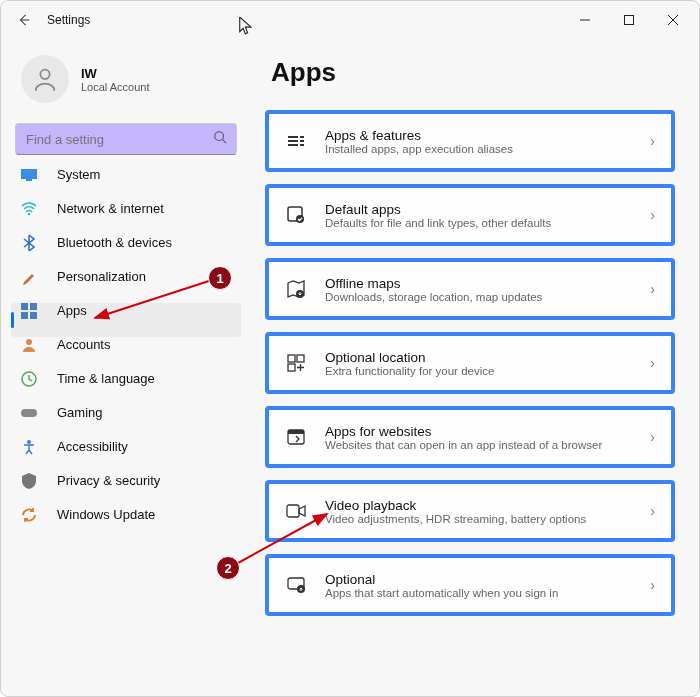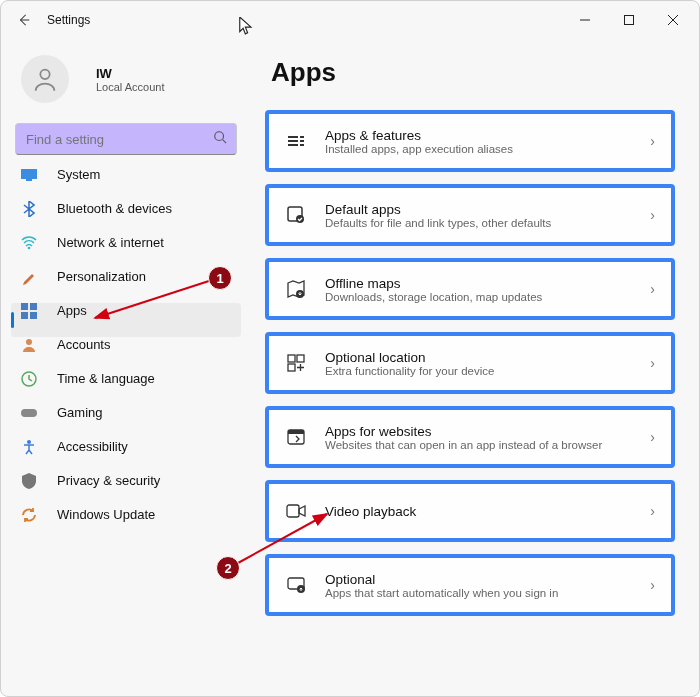--- a/index.html
+++ b/index.html
@@ -52,21 +52,21 @@
   height: calc(100% - 38px);
 }
 .sidebar {
   width: 248px;
   padding: 10px 8px 10px 10px;
 }
 .profile {
   display: flex;
   align-items: center;
   padding: 6px 10px 16px 10px;
-  gap: 27px;
+  gap: 12px;
 }
 .avatar {
   width: 48px; height: 48px;
   border-radius: 50%;
   background: #e8e8e8;
   display: flex; align-items: center; justify-content: center;
 }
 .profile-name { font-size: 13px; font-weight: 600; color: #111; }
 .profile-sub { font-size: 11px; color: #555; }
 .search {
@@ -236,34 +236,34 @@
           <span class="icon">
               <svg width="16" height="12">
                 <rect x="0" y="0" width="16" height="10" fill="#3a8de0"></rect>
                 <rect x="5" y="10" width="6" height="2" fill="#3a8de0"></rect>
               </svg>
             </span>
           <span>System</span>
         </div>
         <div class="nav-item">
           <span class="icon">
-              <svg width="12" height="16" viewBox="0 0 12 16">
-                <path d="M6 0v16l5-4-5-4 5-4-5-4M1 4l10 8M1 12l10-8" fill="none" stroke="#2a6dd0" stroke-width="1.5"></path>
-              </svg>
-            </span>
-          <span>Bluetooth &amp; devices</span>
-        </div>
-        <div class="nav-item">
-          <span class="icon">
               <svg width="16" height="14" viewBox="0 0 16 14">
                 <path d="M1 4c4-4 10-4 14 0M3 7c3-3 7-3 10 0M5 10c2-2 4-2 6 0" fill="none" stroke="#2bb8c9" stroke-width="1.5"></path>
                 <circle cx="8" cy="12" r="1.3" fill="#2bb8c9"></circle>
               </svg>
             </span>
           <span>Network &amp; internet</span>
+        </div>
+        <div class="nav-item">
+          <span class="icon">
+              <svg width="12" height="16" viewBox="0 0 12 16">
+                <path d="M6 0v16l5-4-5-4 5-4-5-4M1 4l10 8M1 12l10-8" fill="none" stroke="#2a6dd0" stroke-width="1.5"></path>
+              </svg>
+            </span>
+          <span>Bluetooth &amp; devices</span>
         </div>
         <div class="nav-item">
           <span class="icon">
               <svg width="16" height="16" viewBox="0 0 16 16">
                 <path d="M3 13l8-8 2 2-8 8-3 1z" fill="#d07040"></path>
               </svg>
             </span>
           <span>Personalization</span>
         </div>
         <div class="nav-item active">
@@ -416,20 +416,21 @@
 
       <div class="card">
         <span class="cicon">
             <svg width="20" height="16" viewBox="0 0 20 16">
               <rect x="1" y="2" width="12" height="12" rx="2" fill="none" stroke="#333" stroke-width="1.3"></rect>
               <path d="M13 6l6-3v10l-6-3z" fill="none" stroke="#333" stroke-width="1.3"></path>
             </svg>
           </span>
         <div class="card-text">
           <div class="card-title">Video playback</div>
+          <div class="card-sub">Video adjustments, HDR streaming, battery options</div>
         </div>
         <span class="chev">›</span>
       </div>
 
       <div class="card">
         <span class="cicon">
             <svg width="20" height="18" viewBox="0 0 20 18">
               <rect x="2" y="2" width="16" height="11" rx="2" fill="none" stroke="#333" stroke-width="1.3"></rect>
               <circle cx="15" cy="13" r="4" fill="#333"></circle>
               <path d="M15 15v-3m-1.2 1.5L15 12l1.2 1.5" fill="none" stroke="#fff" stroke-width="1"></path>

